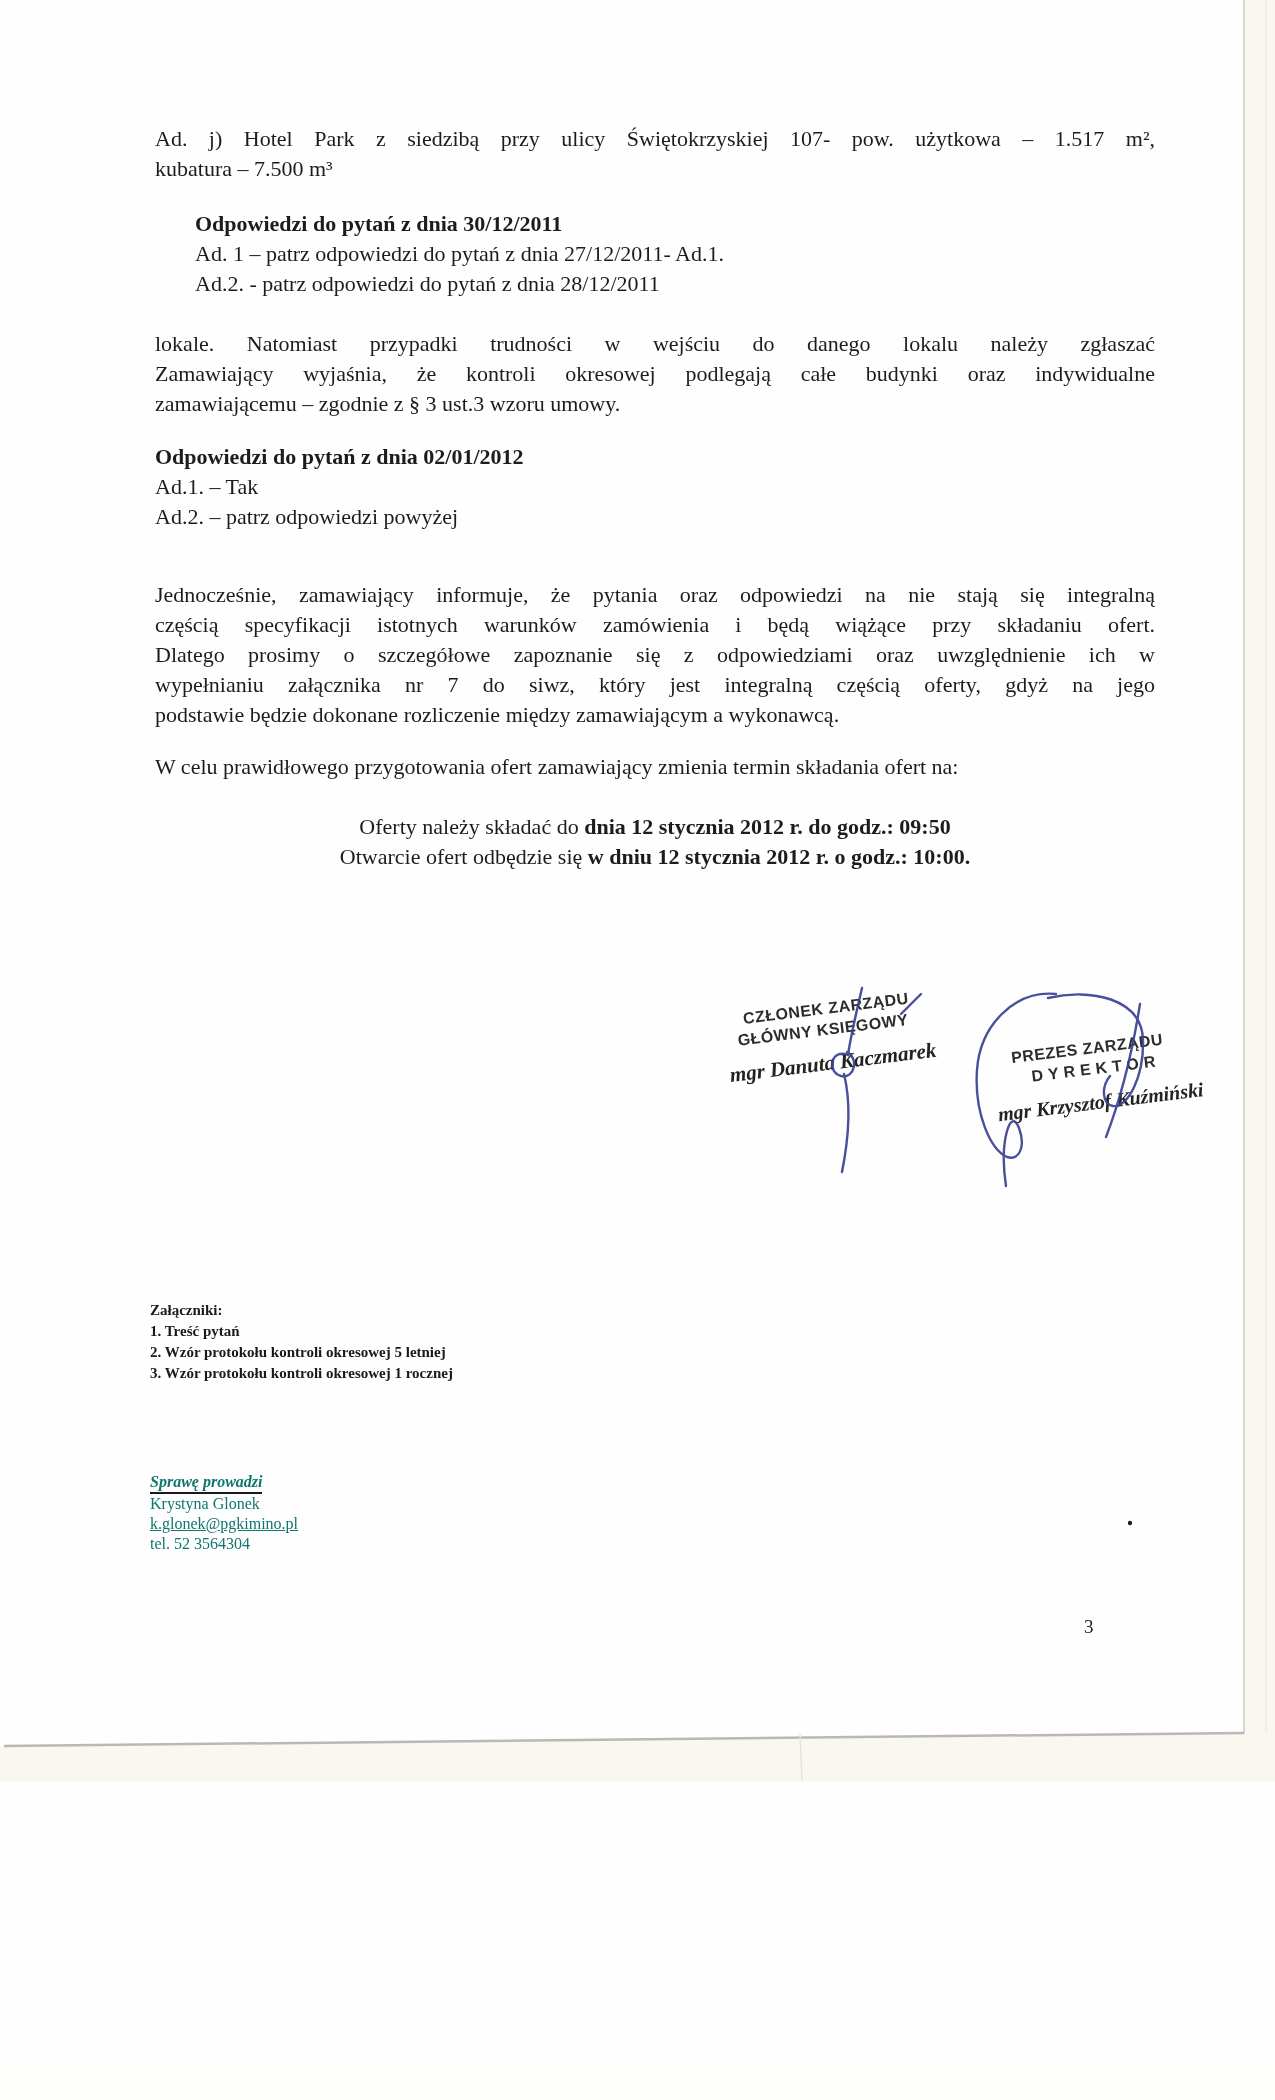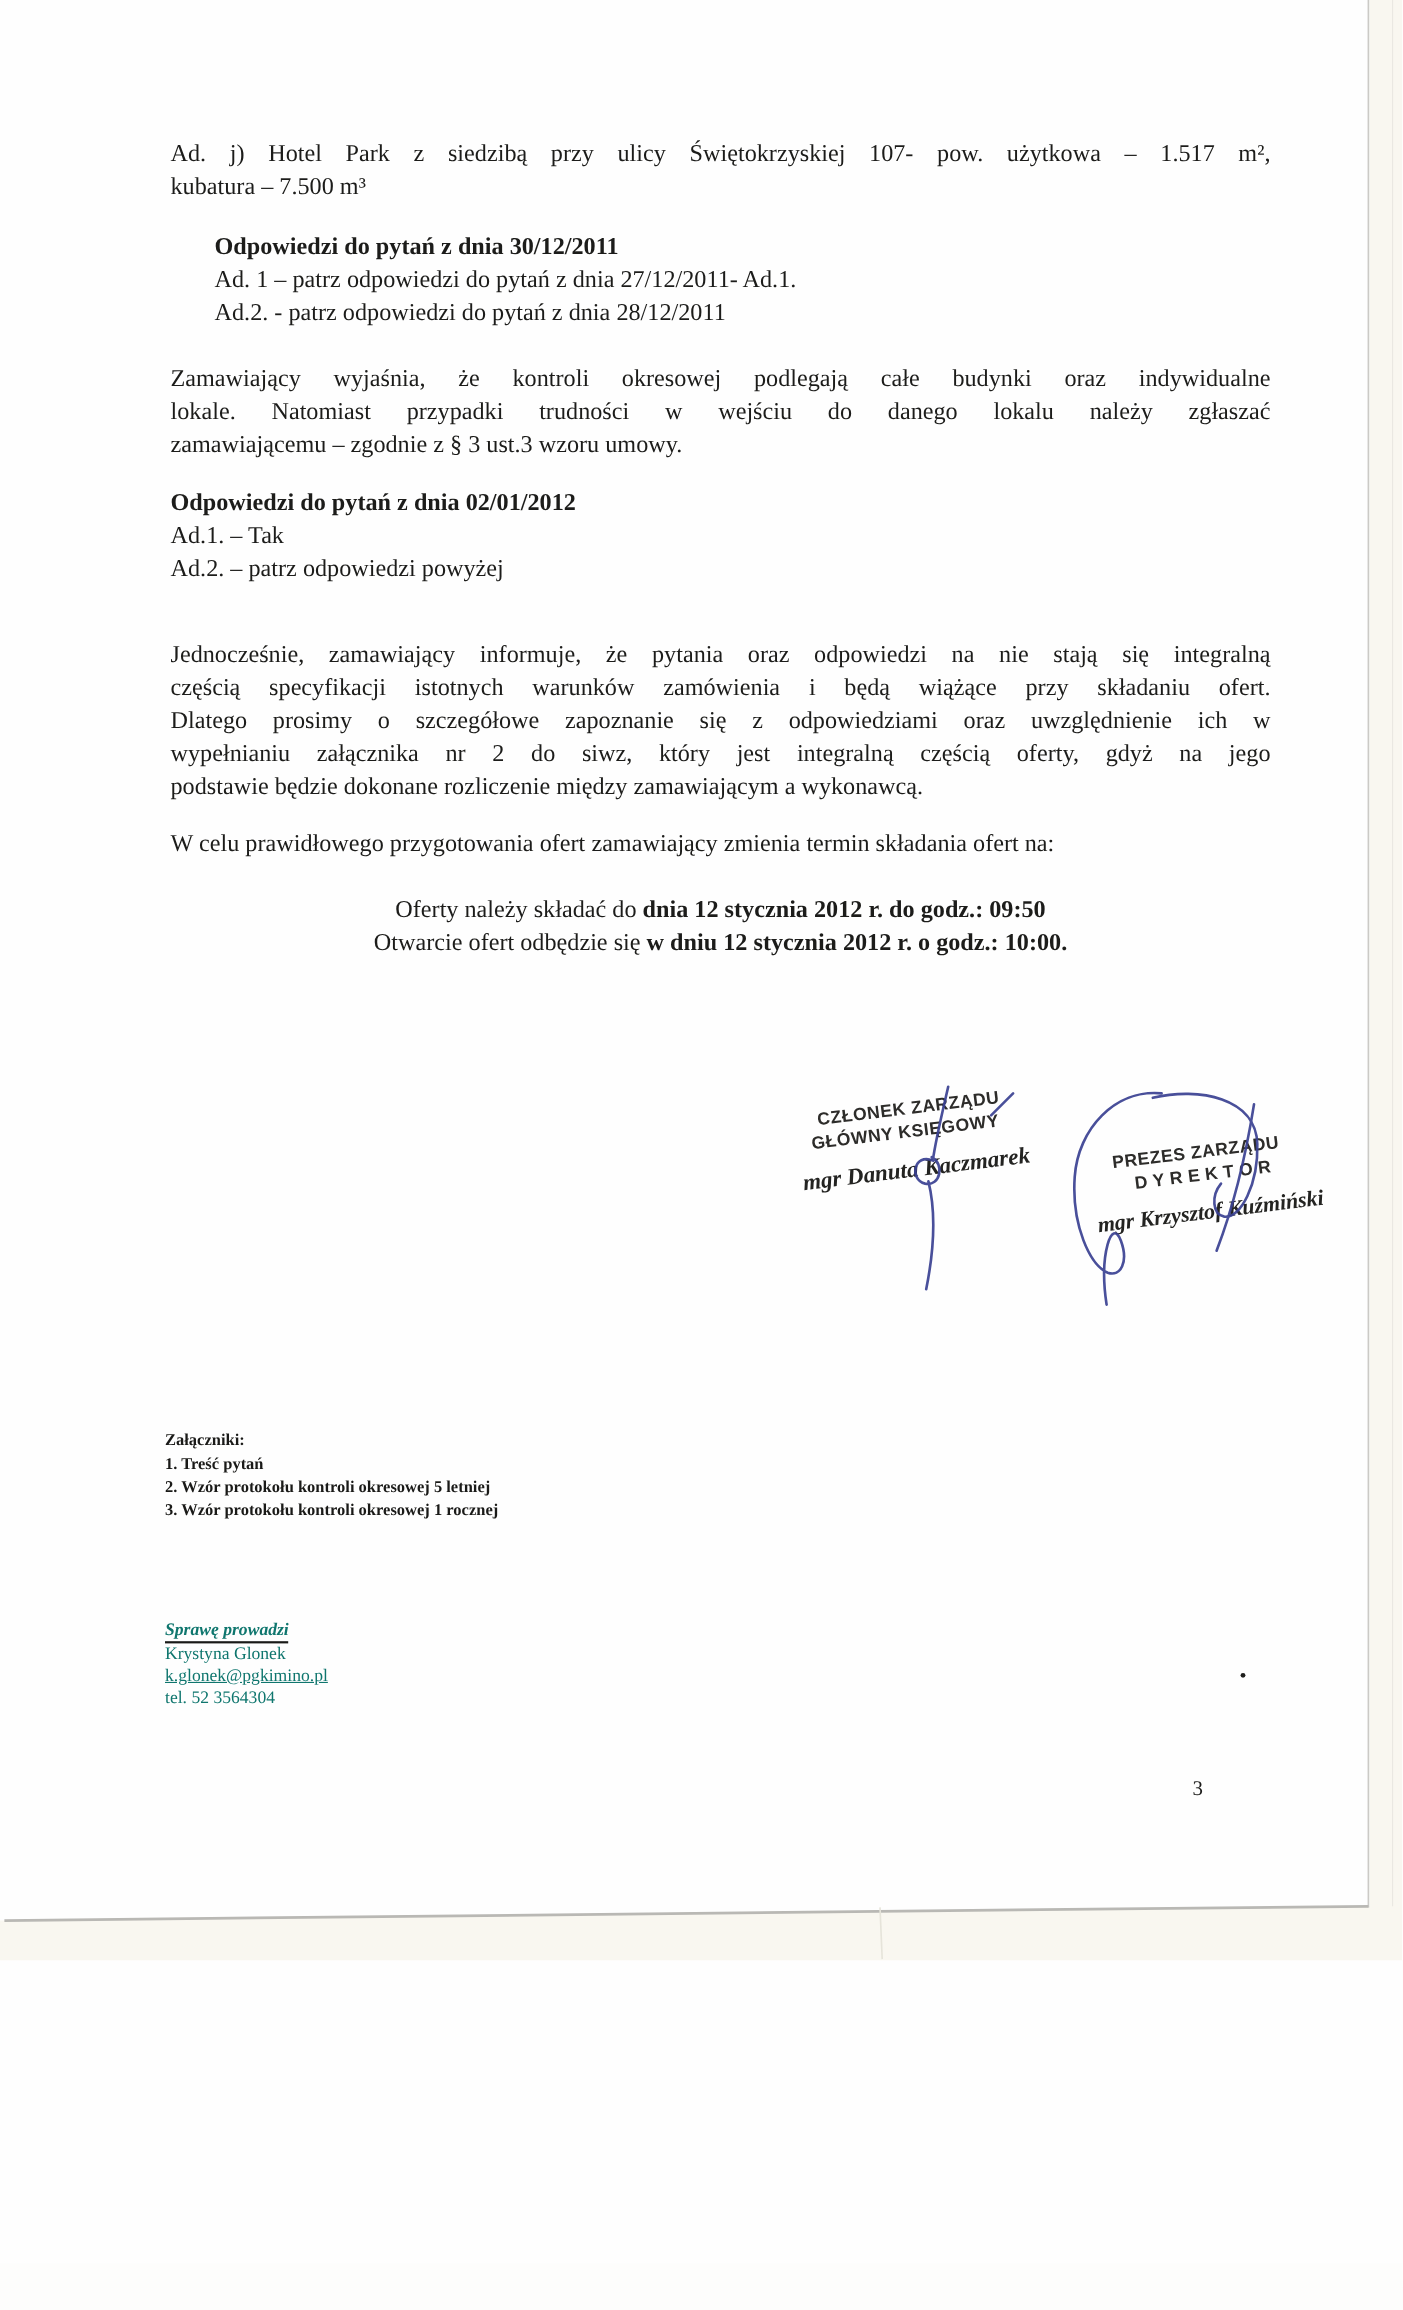--- a/index.html
+++ b/index.html
@@ -35,38 +35,38 @@
 
   <div class="abs col body-text" style="top:209px;margin-left:40px;">
     <div class="b">Odpowiedzi do pytań z dnia 30/12/2011</div>
     <div>
         <div class="">Ad. 1 – patrz odpowiedzi do pytań z dnia 27/12/2011- Ad.1.</div>
         <div class="">Ad.2. - patrz odpowiedzi do pytań z dnia 28/12/2011</div>
       </div>
   </div>
 
   <div class="abs col body-text" style="top:329px;">
+      <div class="jl">lokale. Natomiast przypadki trudności w wejściu do danego lokalu należy zgłaszać</div>
       <div class="jl">Zamawiający wyjaśnia, że kontroli okresowej podlegają całe budynki oraz indywidualne</div>
-      <div class="jl">lokale. Natomiast przypadki trudności w wejściu do danego lokalu należy zgłaszać</div>
       <div class="">zamawiającemu – zgodnie z § 3 ust.3 wzoru umowy.</div>
     </div>
 
   <div class="abs col body-text" style="top:442px;">
     <div class="b">Odpowiedzi do pytań z dnia 02/01/2012</div>
     <div>
         <div class="">Ad.1. – Tak</div>
         <div class="">Ad.2. – patrz odpowiedzi powyżej</div>
       </div>
   </div>
 
   <div class="abs col body-text" style="top:580px;">
       <div class="jl">Jednocześnie, zamawiający informuje, że pytania oraz odpowiedzi na nie stają się integralną</div>
       <div class="jl">częścią specyfikacji istotnych warunków zamówienia i będą wiążące przy składaniu ofert.</div>
       <div class="jl">Dlatego prosimy o szczegółowe zapoznanie się z odpowiedziami oraz uwzględnienie ich w</div>
-      <div class="jl">wypełnianiu załącznika nr 2 do siwz, który jest integralną częścią oferty, gdyż na jego</div>
+      <div class="jl">wypełnianiu załącznika nr 7 do siwz, który jest integralną częścią oferty, gdyż na jego</div>
       <div class="">podstawie będzie dokonane rozliczenie między zamawiającym a wykonawcą.</div>
     </div>
 
   <div class="abs col body-text" style="top:752px;">W celu prawidłowego przygotowania ofert zamawiający zmienia termin składania ofert na:</div>
 
   <div class="abs col centered" style="top:812px;">
     <div>
       <span>Oferty należy składać do </span><span class="b">dnia 12 stycznia 2012 r. do godz.: 09:50</span>
     </div>
     <div>

